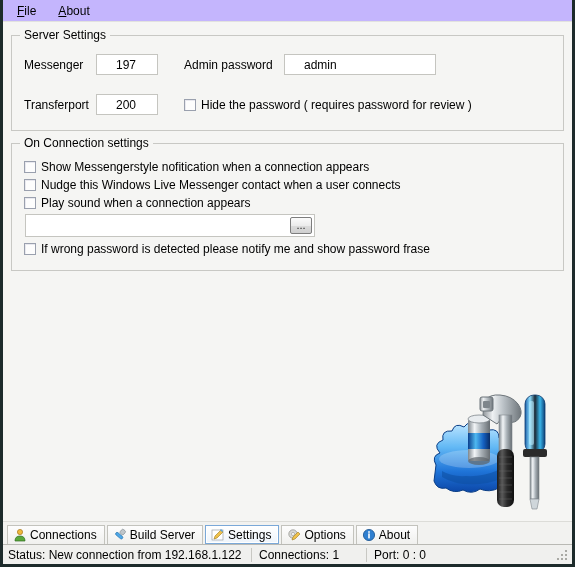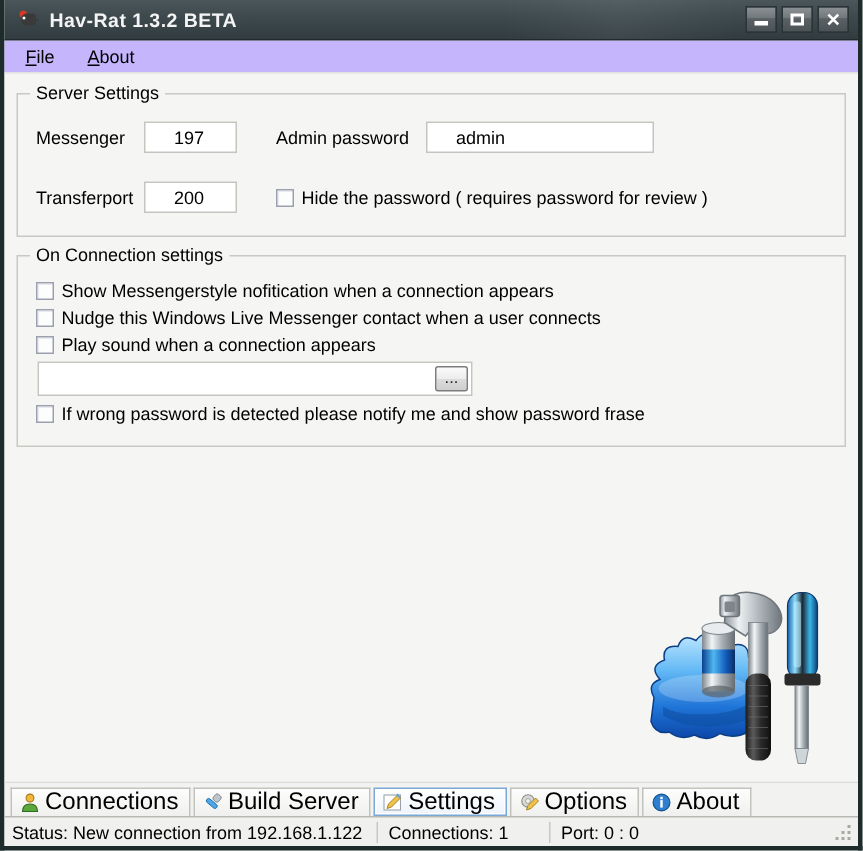--- a/index.html
+++ b/index.html
@@ -125,21 +125,21 @@
     pointer-events:none;
   }
   
   .tabbar{
     flex:0 0 22px;height:22px;display:flex;align-items:flex-end;
     background:#f2f2f0;padding-left:4px;gap:2px;
     border-top:1px solid #dcdcd8;
   }
   .tab{
     height:19px;display:flex;align-items:center;gap:3px;
-    padding:0 7px 0 5px;font-size:16px;color:#000;cursor:default;
+    padding:0 7px 0 5px;font-size:12px;color:#000;cursor:default;
     background:linear-gradient(180deg,#fdfdfd 0%,#f0f0ee 100%);
     border:1px solid #c3c3bd;border-bottom:none;
     box-sizing:border-box;white-space:nowrap;
   }
   .tab.active{
     background:linear-gradient(180deg,#ffffff 0%,#eef4fb 100%);
     border:1px solid #7aa8d8;
     box-shadow:inset 0 0 0 1px #ffffff;
   }
   .tab-ico{width:14px;height:14px;flex:0 0 14px;}
@@ -156,41 +156,20 @@
   .sb-sep{width:1px;height:14px;background:#c8c8c3;margin:0 2px;}
   .sb-grip{
     position:absolute;right:3px;bottom:2px;width:14px;height:14px;
   }
 </style>
 </head>
 <body>
 
 <div class="window">
 
-  <div class="titlebar">
-    <div class="glow"></div>
-    <div class="app-icon">
-      <div class="ear"></div>
-      <div class="body"></div>
-      <div class="eye"></div>
-      <div class="tail"></div>
-    </div>
-    <span class="title-text">Hav-Rat 1.3.2 BETA</span>
-    <div class="win-buttons">
-      <div class="win-btn">
-        <div class="m-glyph"></div>
-      </div>
-      <div class="win-btn">
-        <div class="r-glyph"></div>
-      </div>
-      <div class="win-btn">
-        <div class="x-glyph">✕</div>
-      </div>
-    </div>
-  </div>
 
   <div class="menubar">
     <span class="menu-item"><u>F</u>ile</span>
     <span class="menu-item"><u>A</u>bout</span>
   </div>
 
   <div class="client">
 
     <div class="groupbox" id="gb-server">
       <span class="legend">Server Settings</span>

